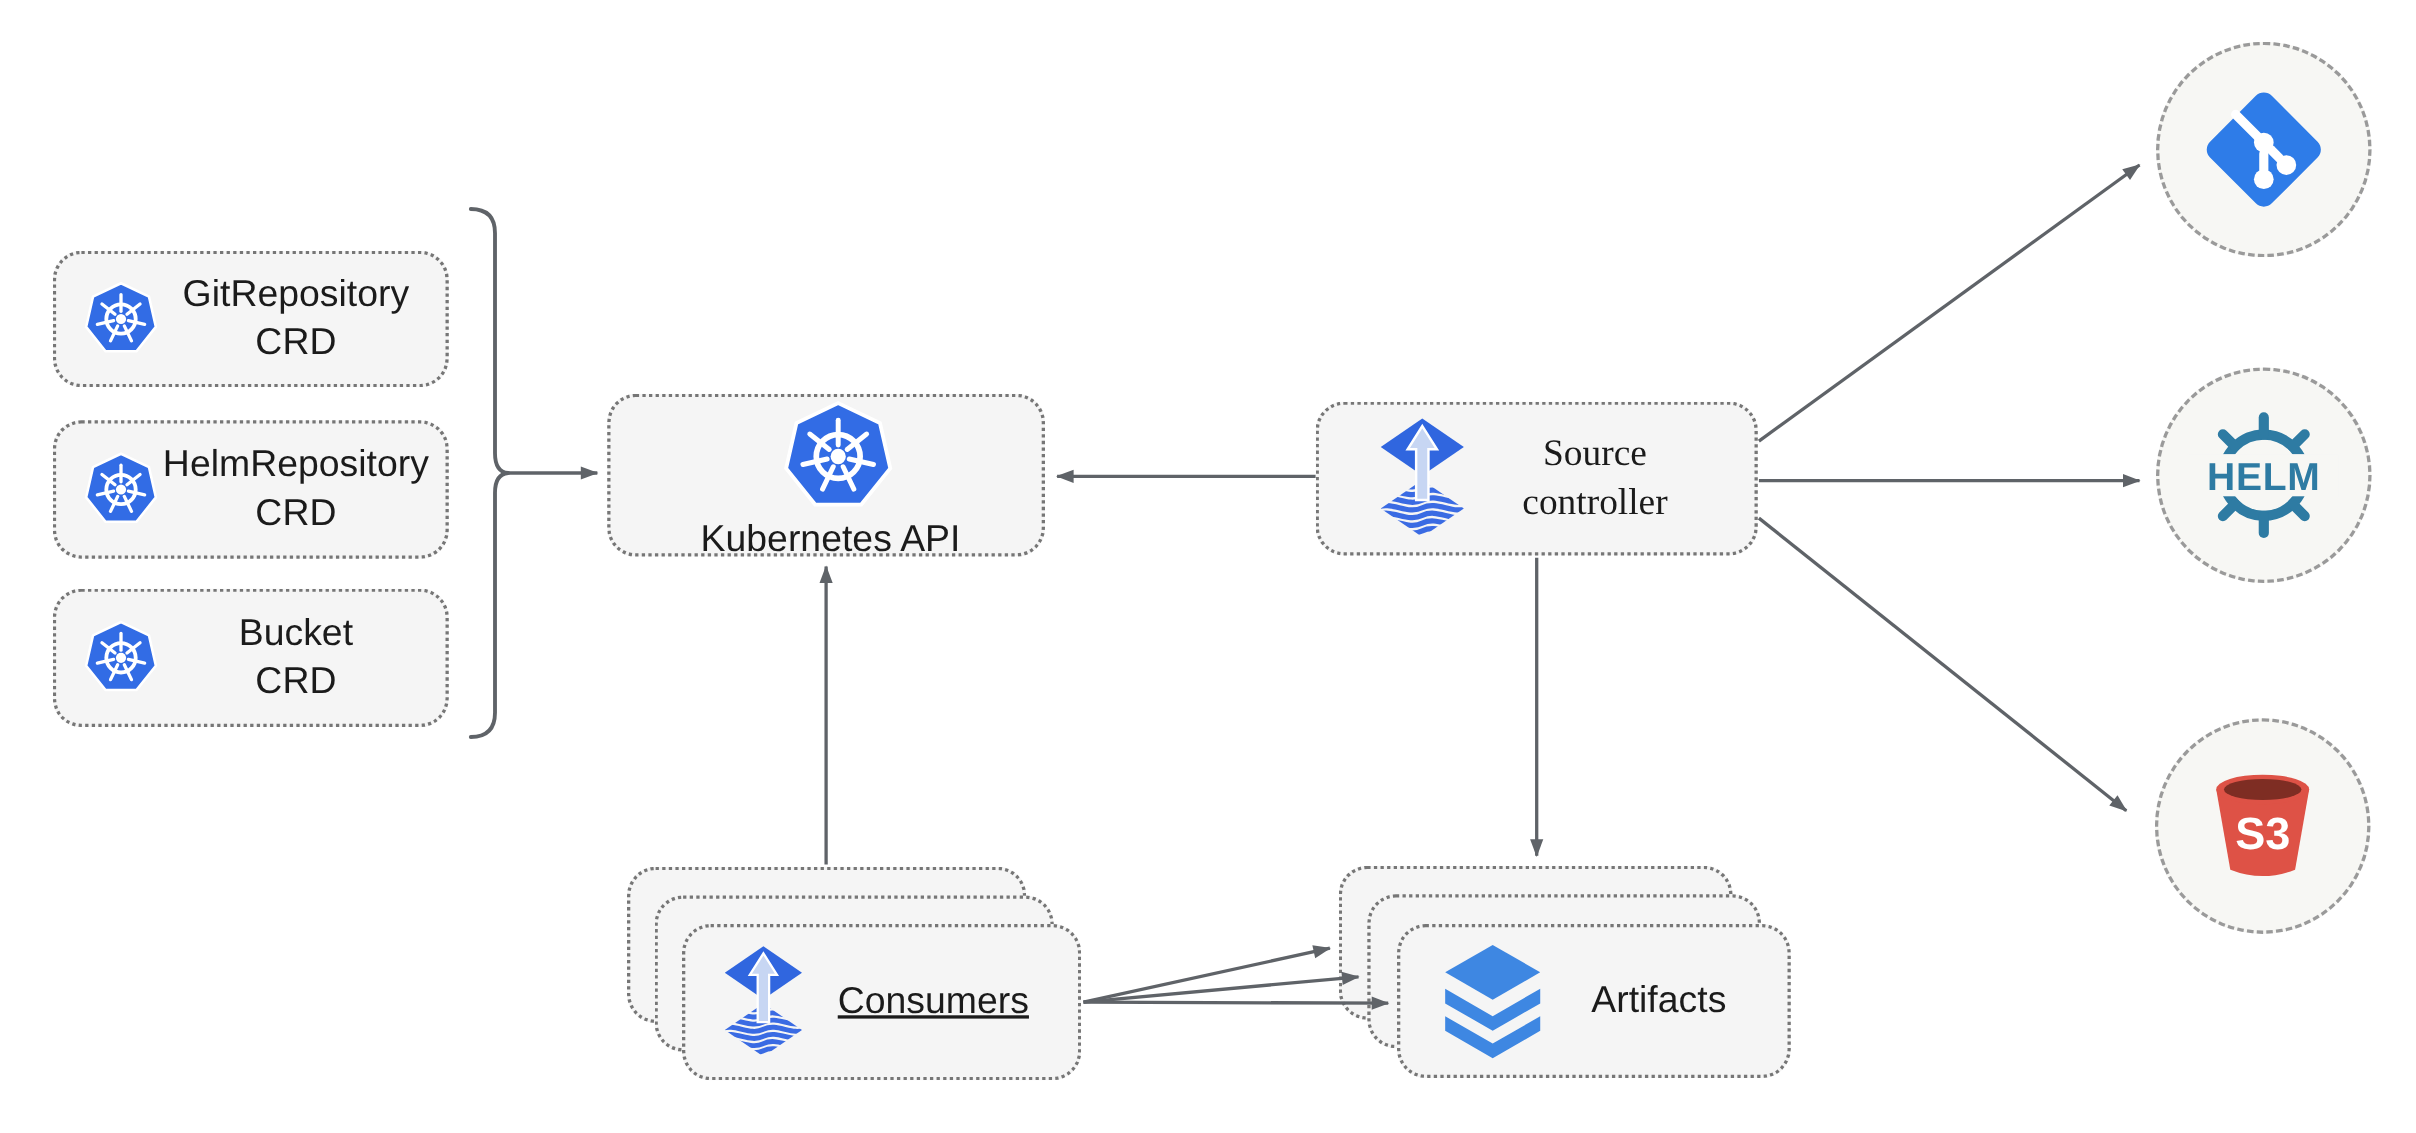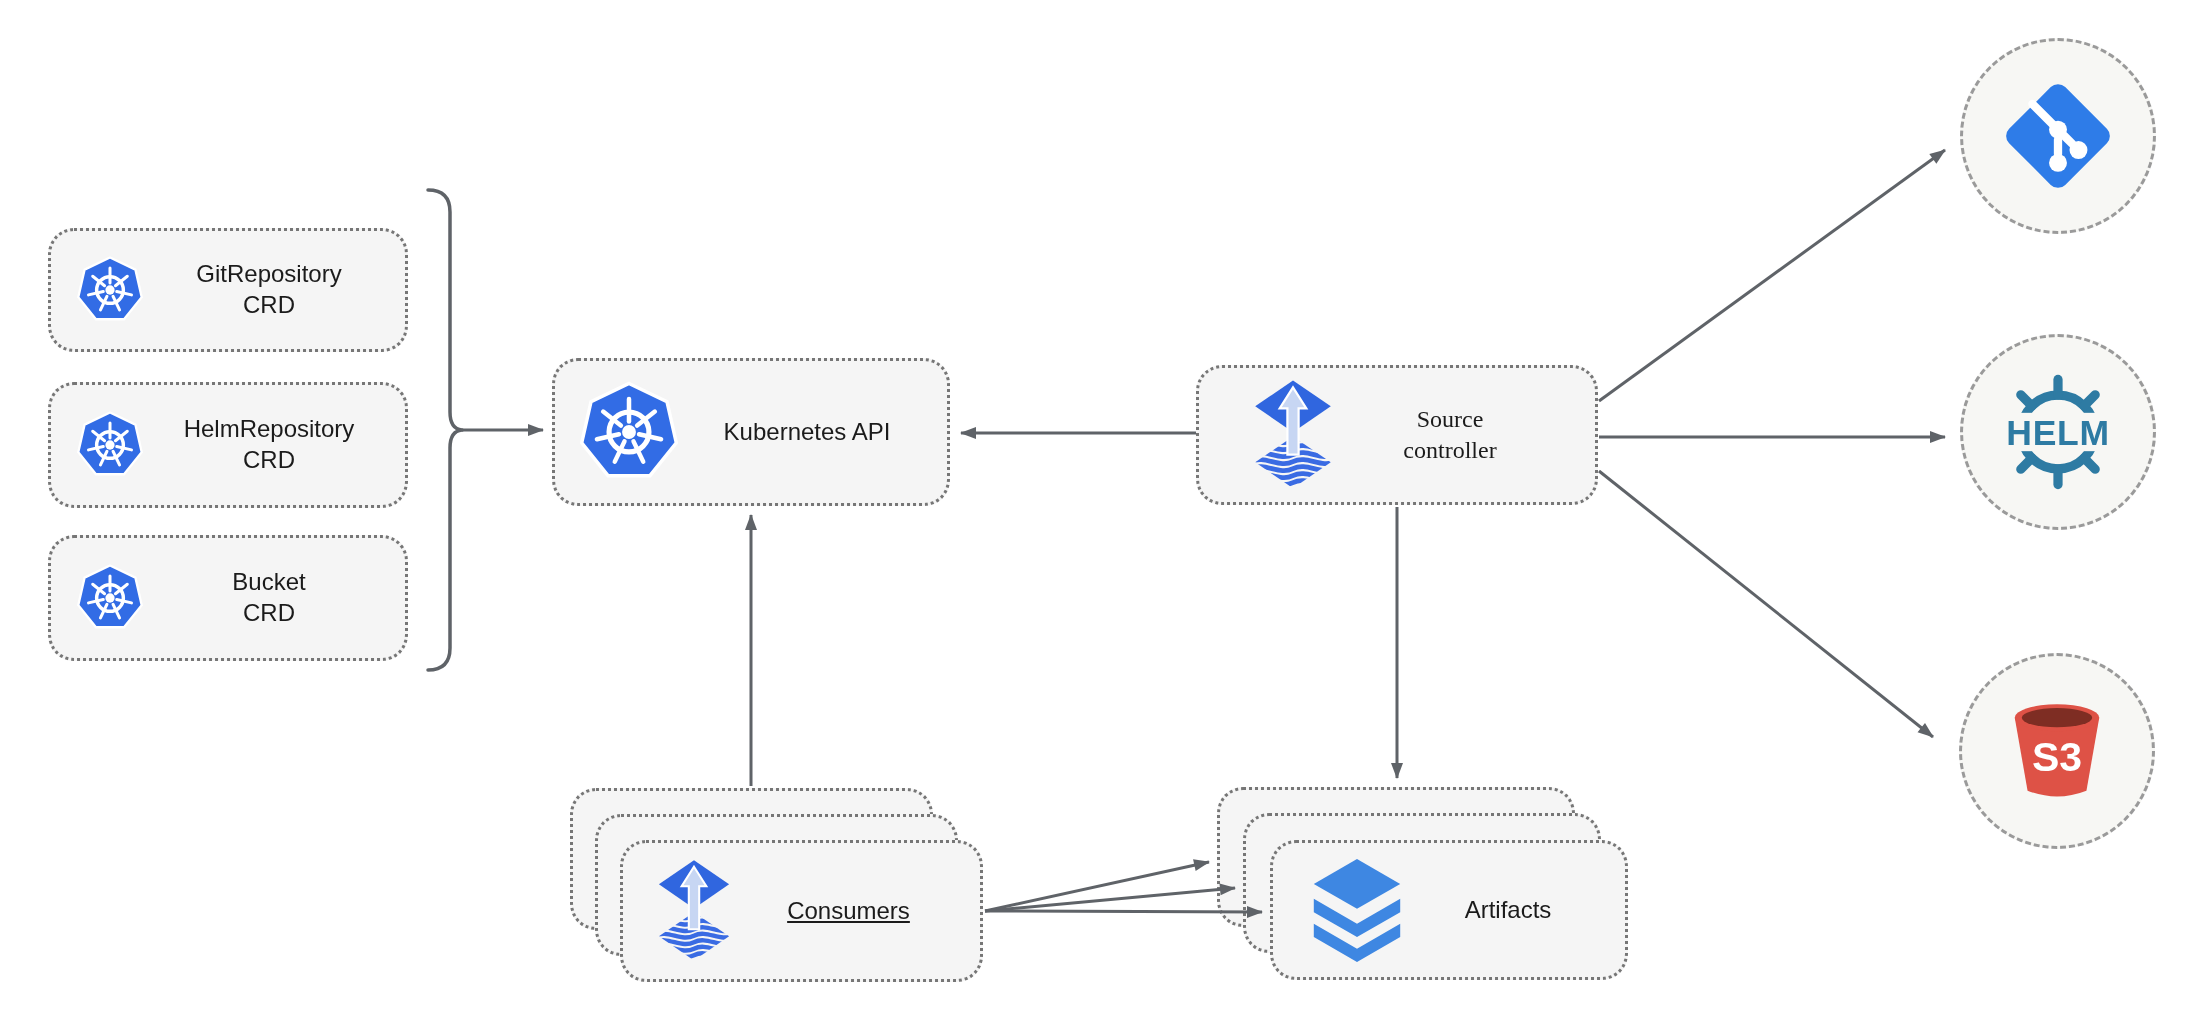--- a/index.html
+++ b/index.html
@@ -11,21 +11,21 @@
   }
   html,body{margin:0;padding:0;background:#fff;}
   .canvas{position:relative;width:2196px;height:1030px;background:#fff;overflow:hidden;
           font-family:"Liberation Sans",sans-serif;color:var(--text-color);}
   .edges{position:absolute;left:0;top:0;z-index:5;pointer-events:none;}
   .edge{stroke:var(--arrow-gray);stroke-width:3;fill:none;}
   .edge.thick{stroke-width:3.5;stroke-linecap:round;stroke-linejoin:round;}
   .box{position:absolute;box-sizing:border-box;background:var(--node-fill);
        border:3px dotted var(--node-border);border-radius:26px;
        display:flex;align-items:center;z-index:1;}
-  .box .label{flex:1;text-align:center;font-size:24px;line-height:1.28;color:var(--text-color);}
+  .box .label{flex:1;text-align:center;font-size:34px;line-height:1.28;color:var(--text-color);}
   .big-label{font-size:36px;}
   .circle{position:absolute;box-sizing:border-box;width:196px;height:196px;border-radius:50%;
           background:var(--circle-fill);border:3px dashed var(--circle-border);
           display:flex;align-items:center;justify-content:center;z-index:1;}
   .icon{flex:0 0 auto;display:block;}
   .defs-store{position:absolute;width:0;height:0;overflow:hidden;}
 </style>
 </head>
 <body>
 
@@ -129,21 +129,21 @@
   <div class="box" style="left:48px;top:535px;width:360px;height:126px;padding-left:24px;">
     <svg class="icon" width="70" height="72">
         <use href="#sym-kubernetes"></use>
       </svg>
     <div class="label" style="padding-right:12px;">
       <div>Bucket</div>
       <div>CRD</div>
     </div>
   </div>
 
-  <div class="box" style="left:552px;top:358px;width:398px;height:148px;padding-left:22px;">
+  <div class="box" style="left:552px;top:358px;width:398px;height:148px;padding-left:22px;flex-direction:column;">
     <svg class="icon" width="104" height="108">
         <use href="#sym-kubernetes"></use>
       </svg>
     <div class="label big-label" style="padding-right:14px;">Kubernetes API</div>
   </div>
 
   <div class="box" style="left:1196px;top:365px;width:402px;height:140px;padding-left:52px;">
     <svg class="icon" width="84" height="112">
         <use href="#sym-flux"></use>
       </svg>

